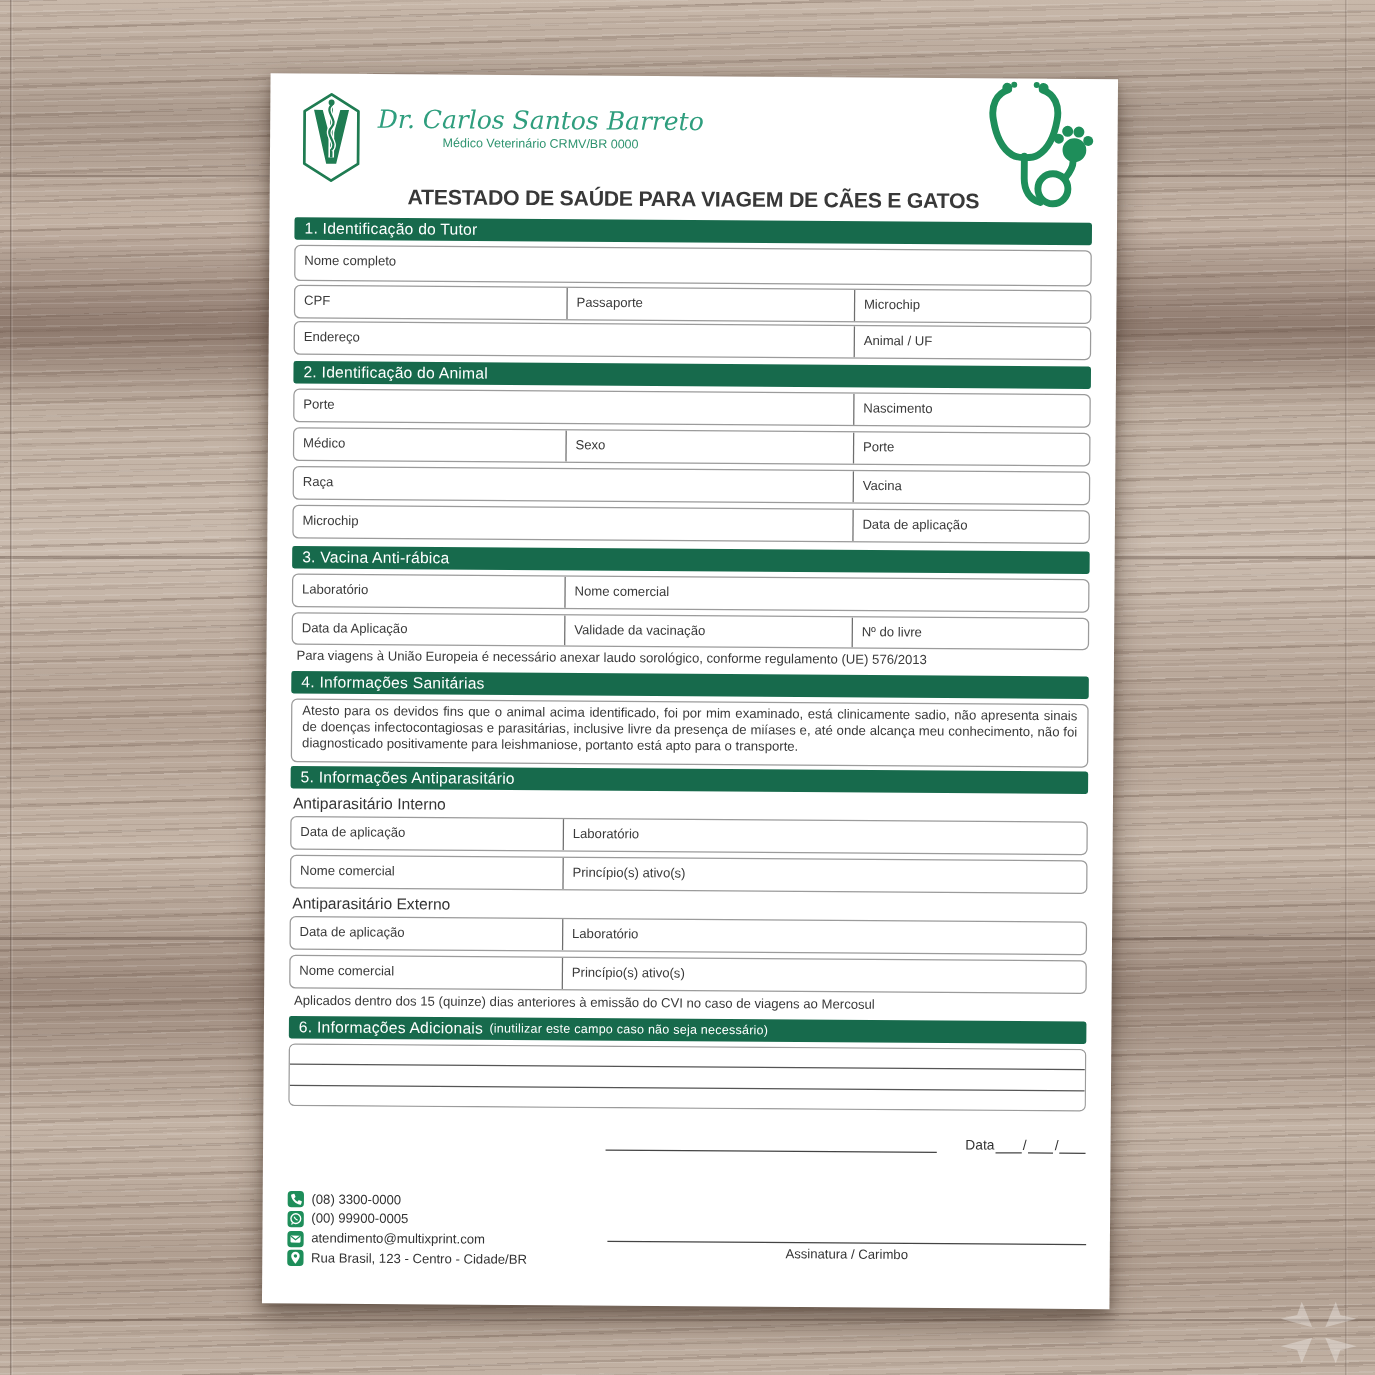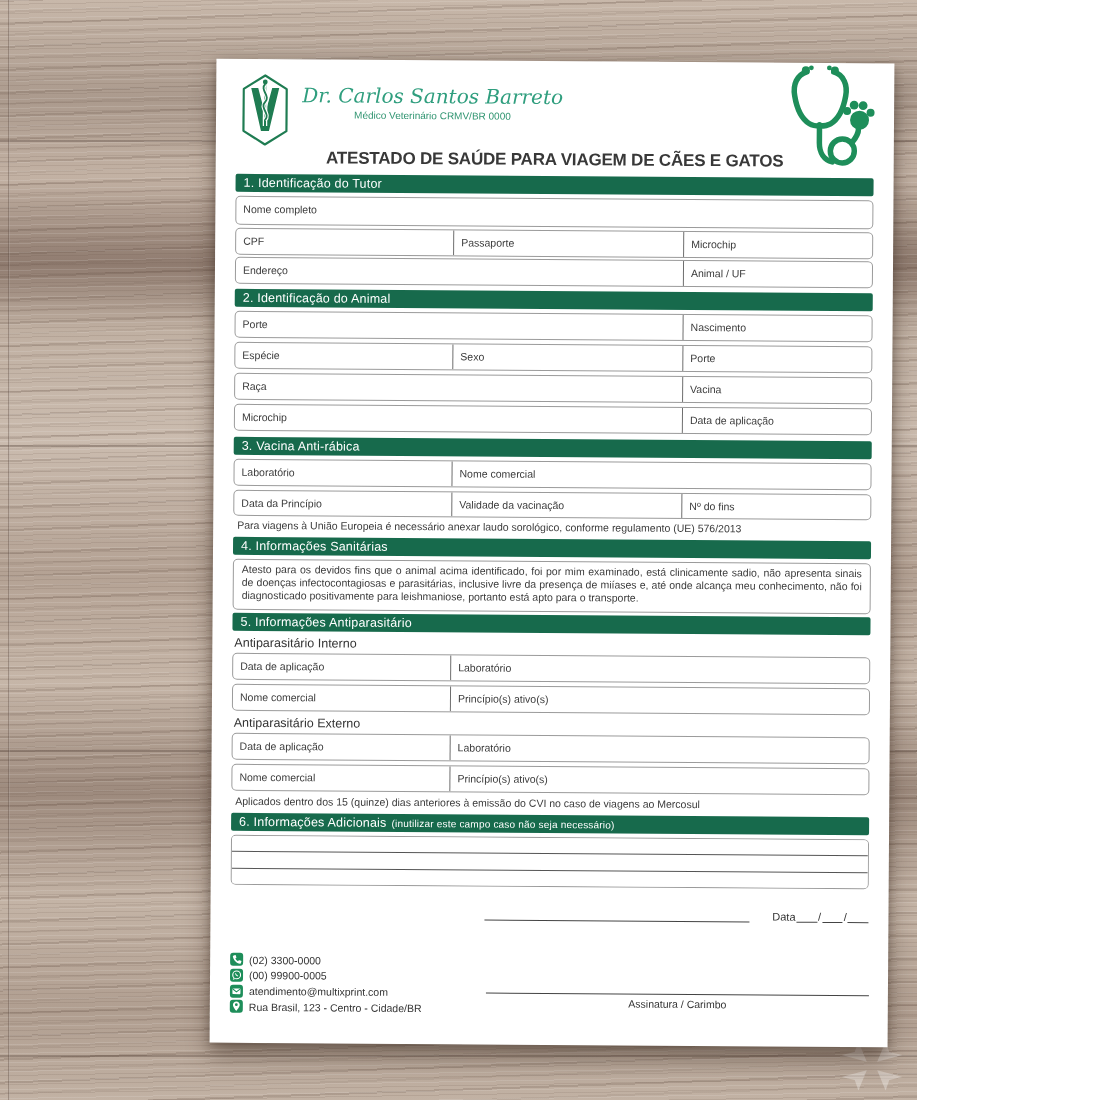--- a/index.html
+++ b/index.html
@@ -1,21 +1,21 @@
 <!DOCTYPE html>
 <html><head>
 <meta charset="utf-8">
 <style>
   * { margin:0; padding:0; box-sizing:border-box; }
   html,body { width:1100px; height:1100px; }
   body { font-family:"Liberation Sans", sans-serif; }
 
   
   .scene{
-    position:relative; width:917px; height:1100px; overflow:hidden;
+    position:relative; width:1100px; height:1100px; overflow:hidden;
     background-color:#bfaea1;
     background-image:
       repeating-linear-gradient(179deg,
         rgba(255,255,255,.12) 0 1px, rgba(0,0,0,0) 1px 4px,
         rgba(92,70,58,.12) 4px 5px, rgba(0,0,0,0) 5px 9px),
       repeating-linear-gradient(178deg,
         rgba(83,62,50,.18) 0 2px, transparent 2px 11px,
         rgba(83,62,50,.09) 11px 13px, transparent 13px 23px),
       repeating-linear-gradient(180deg,
         transparent 0 140px, rgba(60,42,34,.28) 140px 142px, transparent 142px 305px),
@@ -160,44 +160,44 @@
       </div>
 
       <div class="bar mt5">
         <span>2. Identificação do Animal</span>
       </div>
       <div class="row h27 mt4">
         <div class="cell c447"><span class="lbl">Porte</span></div>
         <div class="cell cfill"><span class="lbl">Nascimento</span></div>
       </div>
       <div class="row h27 mt4">
-        <div class="cell c217"><span class="lbl">Espécie</span></div>
+        <div class="cell c217"><span class="lbl">Médico</span></div>
         <div class="cell c230"><span class="lbl">Sexo</span></div>
         <div class="cell cfill"><span class="lbl">Porte</span></div>
       </div>
       <div class="row h27 mt4">
         <div class="cell c447"><span class="lbl">Raça</span></div>
         <div class="cell cfill"><span class="lbl">Vacina</span></div>
       </div>
       <div class="row h27 mt4">
         <div class="cell c447"><span class="lbl">Microchip</span></div>
         <div class="cell cfill"><span class="lbl">Data de aplicação</span></div>
       </div>
 
       <div class="bar mt6">
         <span>3. Vacina Anti-rábica</span>
       </div>
       <div class="row h27 mt4">
         <div class="cell c217"><span class="lbl">Laboratório</span></div>
         <div class="cell cfill"><span class="lbl">Nome comercial</span></div>
       </div>
       <div class="row h26 mt4">
-        <div class="cell c217"><span class="lbl">Data da Princípio</span></div>
+        <div class="cell c217"><span class="lbl">Data da Aplicação</span></div>
         <div class="cell c230"><span class="lbl">Validade da vacinação</span></div>
-        <div class="cell cfill"><span class="lbl">Nº do fins</span></div>
+        <div class="cell cfill"><span class="lbl">Nº do livre</span></div>
       </div>
       <div class="note">Para viagens à União Europeia é necessário anexar laudo sorológico, conforme regulamento (UE) 576/2013</div>
 
       <div class="bar mt5">
         <span>4. Informações Sanitárias</span>
       </div>
       <div class="para-box mt4">Atesto para os devidos fins que o animal acima identificado, foi por mim examinado, está clinicamente sadio, não apresenta sinais de doenças infectocontagiosas e parasitárias, inclusive livre da presença de miíases e, até onde alcança meu conhecimento, não foi diagnosticado positivamente para leishmaniose, portanto está apto para o transporte.</div>
 
       <div class="bar mt3">
         <span>5. Informações Antiparasitário</span>
@@ -243,21 +243,21 @@
       </div>
 
       <div class="footer">
         <div class="contacts">
           <div class="contact-row">
             <span class="cicon">
               <svg width="13" height="13" viewBox="0 0 13 13">
                   <path fill="#fff" d="M3.1 2.9 L4.9 2.3 C5.2 2.2 5.5 2.4 5.6 2.7 L6.2 4.4 C6.3 4.7 6.2 5 5.9 5.2 L5.1 5.8 C5.7 7 6.6 7.9 7.8 8.5 L8.4 7.7 C8.6 7.4 8.9 7.3 9.2 7.4 L10.9 8 C11.2 8.1 11.4 8.4 11.3 8.7 L10.7 10.5 C10.6 10.8 10.3 11 10 10.9 C6.3 10.3 3.3 7.3 2.7 3.6 C2.6 3.3 2.8 3 3.1 2.9 Z"></path>
                 </svg>
             </span>
-            <span>(02) 3300-0000</span>
+            <span>(08) 3300-0000</span>
           </div>
           <div class="contact-row">
             <span class="cicon">
               <svg width="13" height="13" viewBox="0 0 13 13">
                   <circle cx="6.6" cy="6.1" r="3.9" fill="none" stroke="#fff" stroke-width="1.1"></circle>
                   <path d="M3.5 9.2 L2.8 11 L4.7 10.4 Z" fill="#fff"></path>
                   <path d="M5.3 4.6 C5.7 5.9 6.7 6.9 8 7.3" fill="none" stroke="#fff" stroke-width="1"></path>
                 </svg>
             </span>
             <span>(00) 99900-0005</span>

